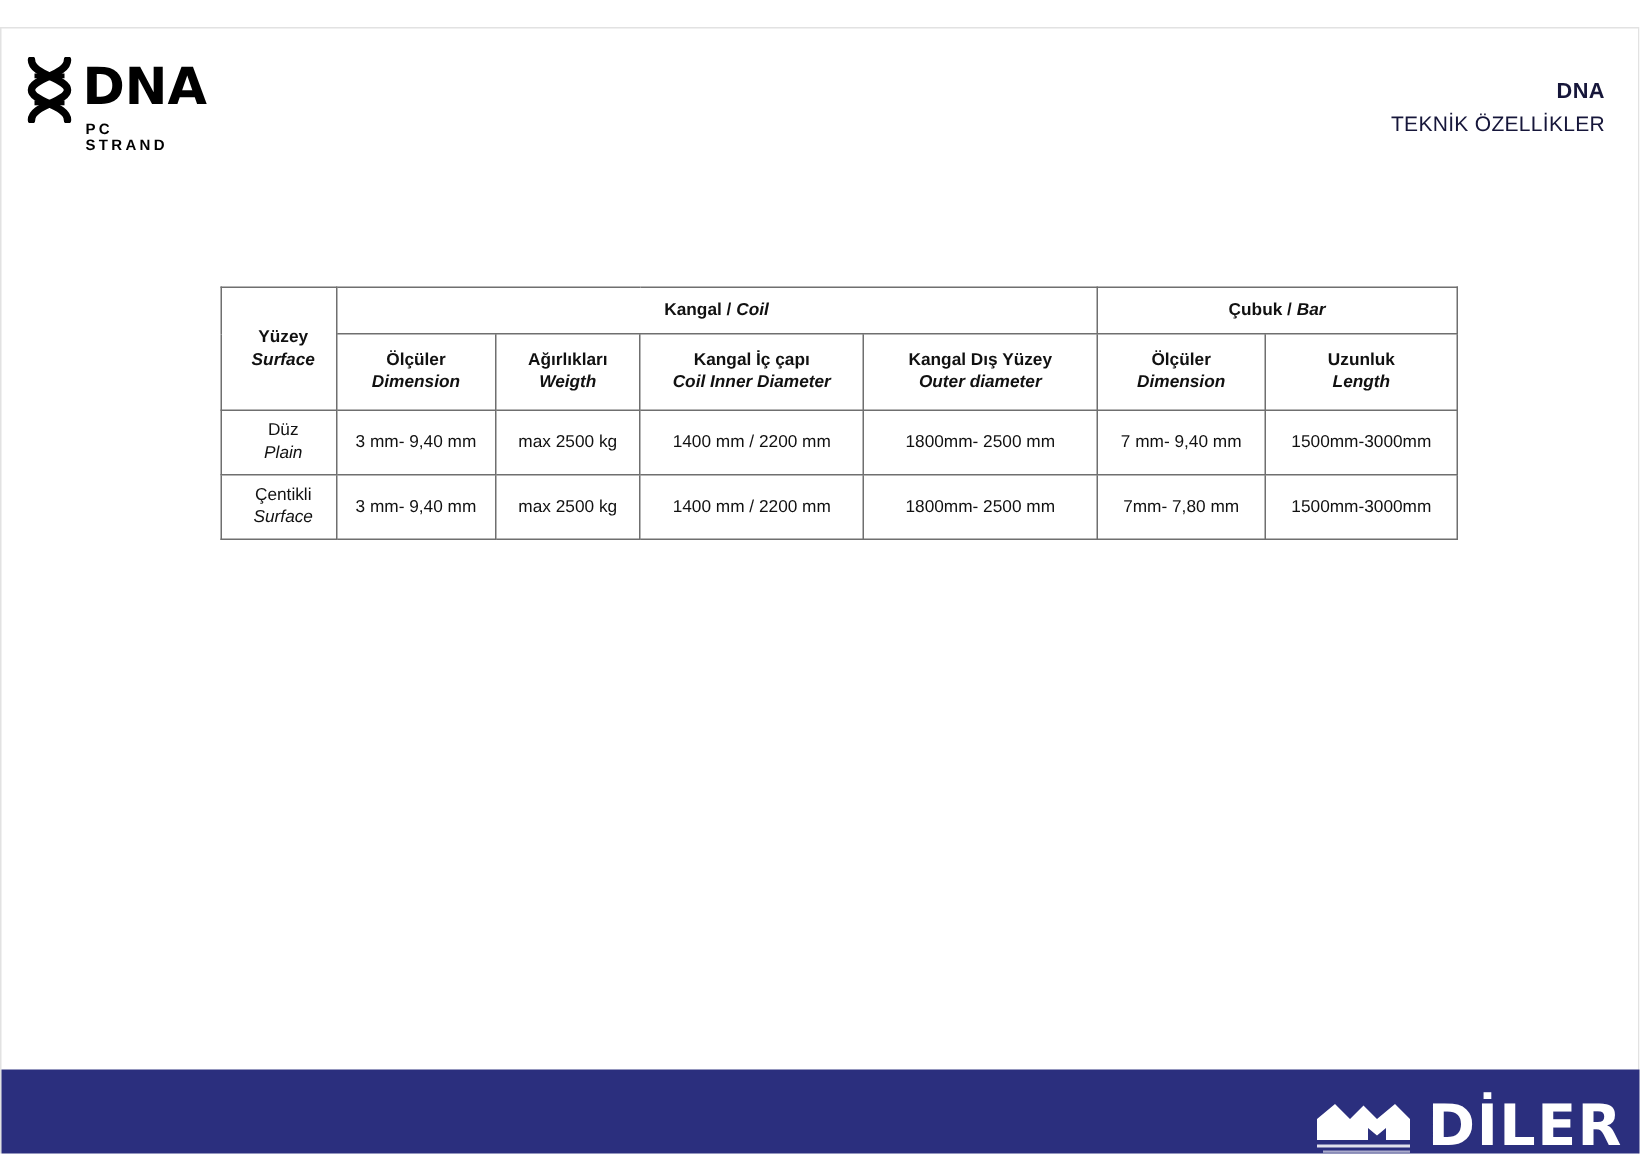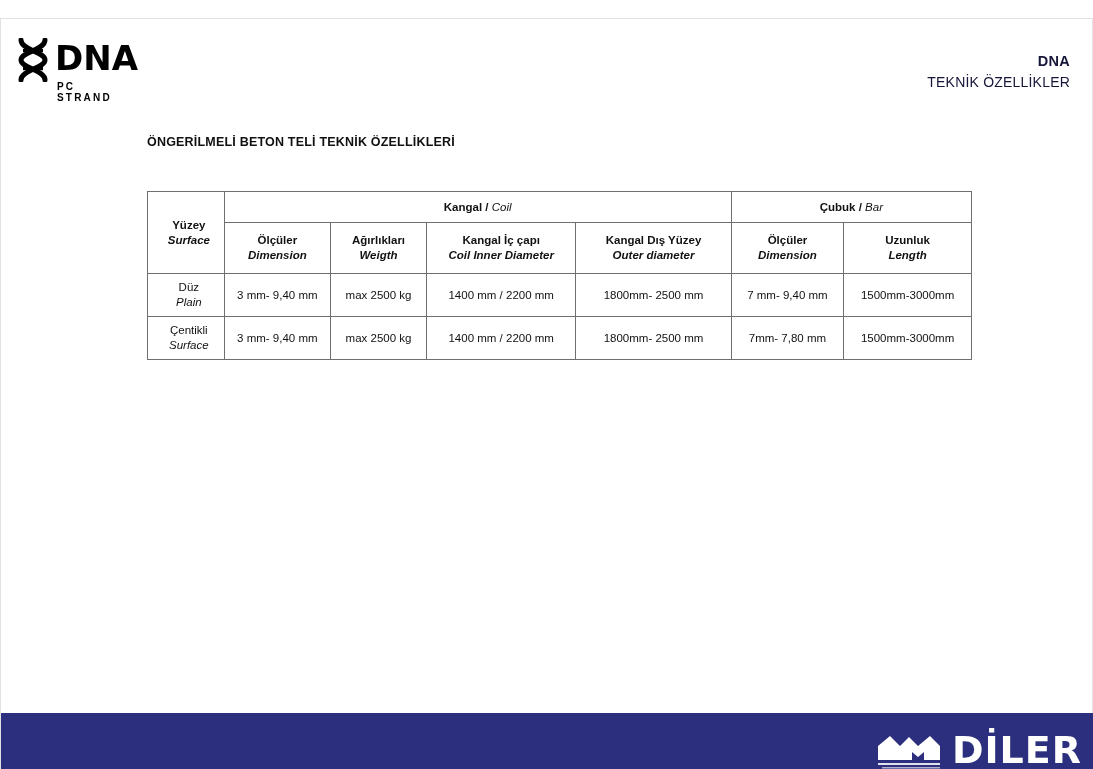--- a/index.html
+++ b/index.html
@@ -116,21 +116,21 @@
   }
   table.spec th {
     font-weight: bold;
   }
   .grp-head {
     height: 22px;
     font-size: 11.5px;
   }
   .grp-head .ital {
     font-style: italic;
-    font-weight: normal;
+    font-weight: bold;
   }
   .sub-head {
     height: 42px;
     line-height: 15px;
   }
   .sub-head .en {
     font-style: italic;
     font-weight: bold;
     display: block;
   }
@@ -201,21 +201,20 @@
     </svg>
     <div class="logo-text">DNA</div>
     <div class="logo-sub">PC STRAND</div>
   </div>
 
   <div class="header-right">
     <div class="h-title">DNA</div>
     <div class="h-sub">TEKNİK ÖZELLİKLER</div>
   </div>
 
-  <div class="doc-title">ÖNGERİLMELİ BETON TELİ TEKNİK ÖZELLİKLERİ</div>
 
   <div class="table-wrap">
     <table class="spec">
       <colgroup>
         <col class="col-surface">
         <col class="col-dim1">
         <col class="col-weight">
         <col class="col-inner">
         <col class="col-outer">
         <col class="col-bar-dim">

